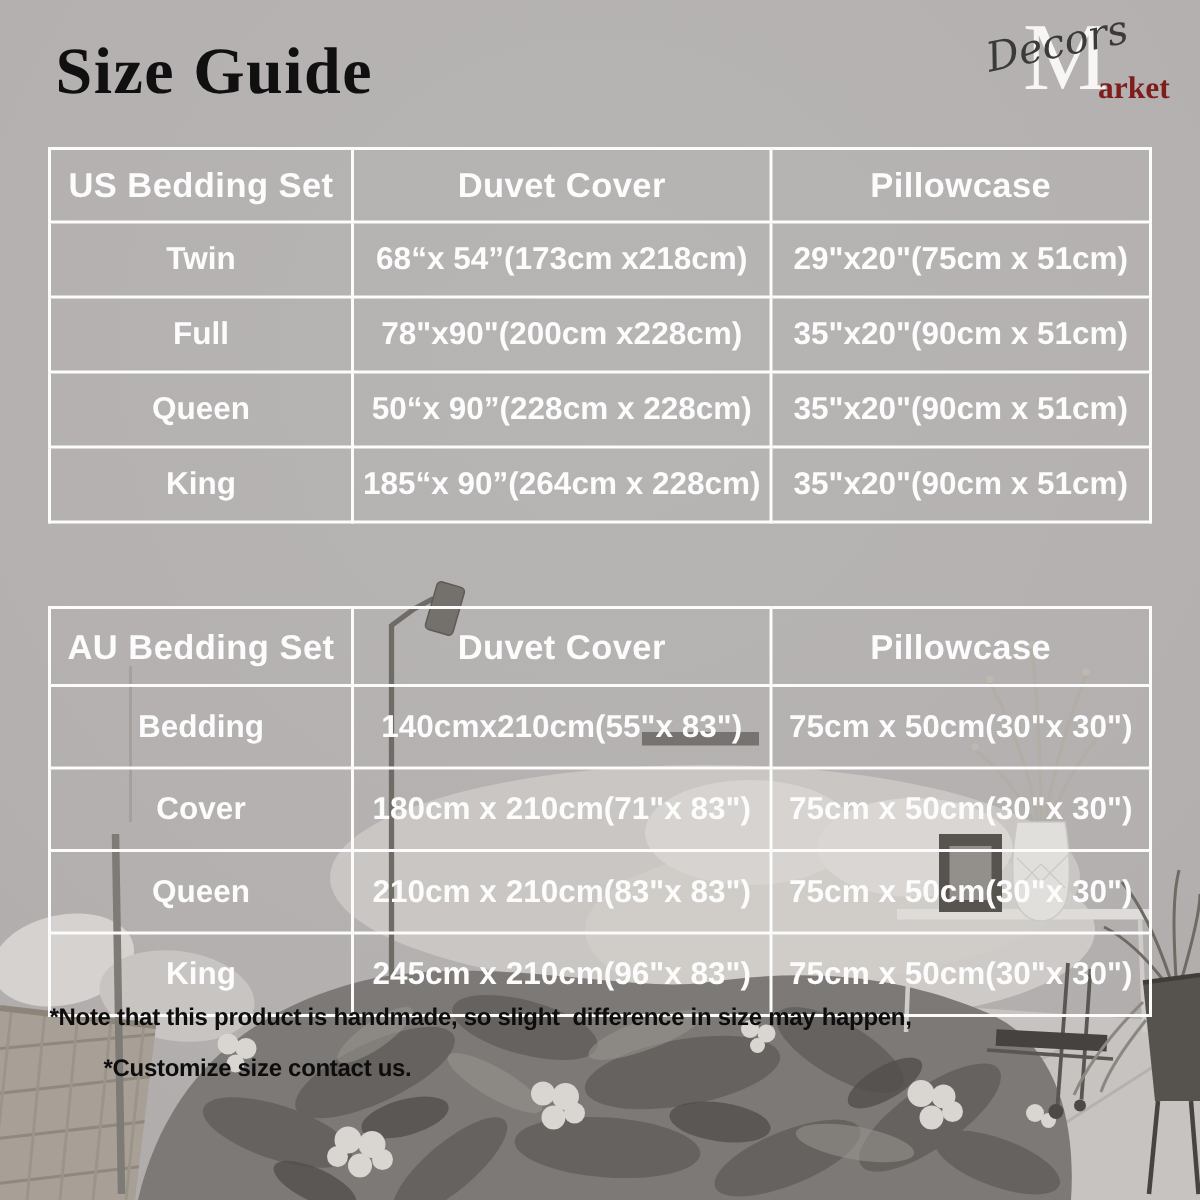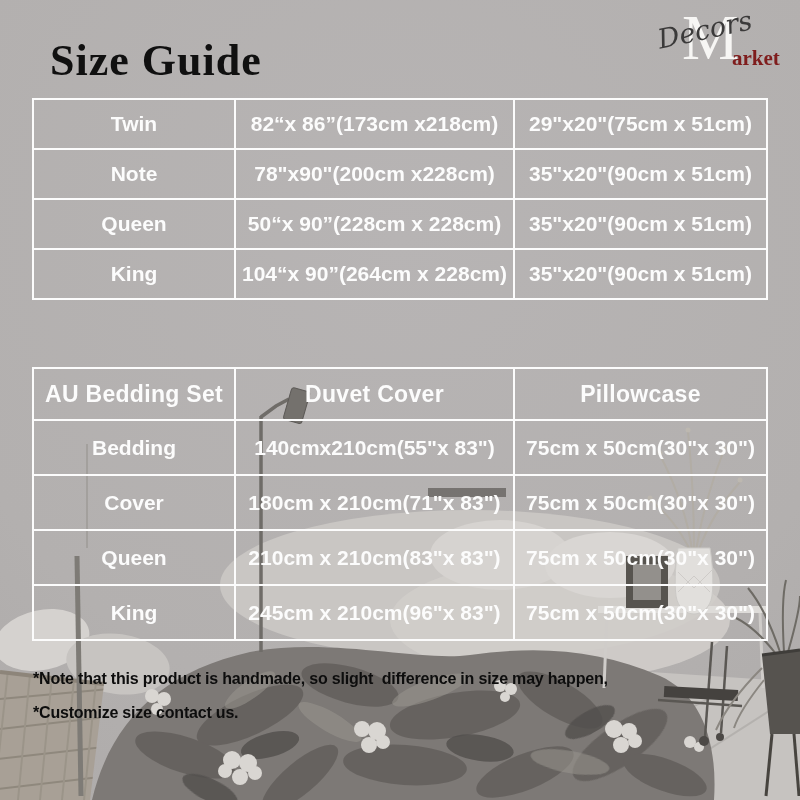--- a/index.html
+++ b/index.html
@@ -5,21 +5,21 @@
   html,body { margin:0; padding:0; }
   body {
     width:800px; height:800px; position:relative; overflow:hidden;
     background:#b4b1b1;
     font-family:"Liberation Sans","DejaVu Sans",sans-serif;
   }
   .stage { position:absolute; inset:0; width:800px; height:800px; }
   svg.bg { position:absolute; top:0; left:0; }
 
   .title {
-    position:absolute; left:33px; top:18px; margin:17px;
+    position:absolute; left:33px; top:18px; margin:4px;
     font-family:"Liberation Serif","DejaVu Serif",serif;
     font-size:44px; font-weight:700; color:#101010; letter-spacing:1px;
     z-index:2;
   }
 
   .logo { position:absolute; left:660px; top:12px; width:130px; height:62px; z-index:2; }
   .logo .mono {
     position:absolute; left:22px; top:-6px;
     font-family:"Liberation Serif","DejaVu Serif",serif;
     font-size:64px; line-height:1; color:#f7f6f4;
@@ -34,39 +34,39 @@
     position:absolute; left:72px; top:34px;
     font-family:"Liberation Serif","DejaVu Serif",serif;
     font-size:21px; font-weight:700; color:#7f1d1d;
   }
 
   table.size-table {
     position:absolute; left:32px; width:734px;
     border-collapse:collapse; table-layout:fixed; z-index:2;
   }
   #us-table { top:98px; }
-  #au-table { top:367px;padding-left:39px; }
+  #au-table { top:404px;padding-left:39px; }
   .size-table th, .size-table td {
     border:2px solid #fcfcfc; padding:0;
     text-align:center; vertical-align:middle;
     color:#fcfcfc; font-weight:700;
   }
   .size-table th { font-size:23px; letter-spacing:0.3px; }
   #us-table th { height:47px; }
   #us-table td { height:48px; font-size:21px; }
   #au-table th { height:50px; }
   #au-table td { height:53px; font-size:21px; }
 
   .notes {
     position:absolute; left:33px; top:666px; width:760px; z-index:2;
     color:#0d0d0d; font-size:16px; font-weight:700;
     line-height:25px; letter-spacing:-0.2px;
   }
   .notes .line { white-space:pre; }
-  .note2 { margin-top:9px; }
+  .note2 { margin-top:9px;margin-left:36px; }
 </style>
 </head>
 <body>
 
 <div class="stage">
 
   <svg class="bg" width="800" height="800" viewBox="0 0 800 800">
     <defs>
       <radialGradient id="wall" cx="50%" cy="30%" r="85%">
         <stop offset="0%" stop-color="#b7b4b4"></stop>
@@ -247,38 +247,43 @@
     <span class="script">Decors</span>
   </div>
 
   <table class="size-table" id="us-table">
     <colgroup>
         <col style="width:202px">
         <col style="width:279px">
         <col style="width:253px">
       </colgroup>
     <tbody>
+        <tr>
+      <th>US Bedding Set</th>
+      <th>Duvet Cover</th>
+      <th>Pillowcase</th>
+    </tr>
     <tr>
       <td>Twin</td>
-      <td>82“x 86”(173cm x218cm)</td>
+      <td>68“x 54”(173cm x218cm)</td>
       <td>29"x20"(75cm x 51cm)</td>
     </tr>
     <tr>
-      <td>Note</td>
+      <td>Full</td>
       <td>78"x90"(200cm x228cm)</td>
       <td>35"x20"(90cm x 51cm)</td>
     </tr>
     <tr>
       <td>Queen</td>
       <td>50“x 90”(228cm x 228cm)</td>
       <td>35"x20"(90cm x 51cm)</td>
     </tr>
     <tr>
       <td>King</td>
-      <td>104“x 90”(264cm x 228cm)</td>
+      <td>185“x 90”(264cm x 228cm)</td>
       <td>35"x20"(90cm x 51cm)</td>
     </tr>
   </tbody>
     </table>
 
   <table class="size-table" id="au-table">
     <colgroup>
         <col style="width:202px">
         <col style="width:279px">
         <col style="width:253px">

